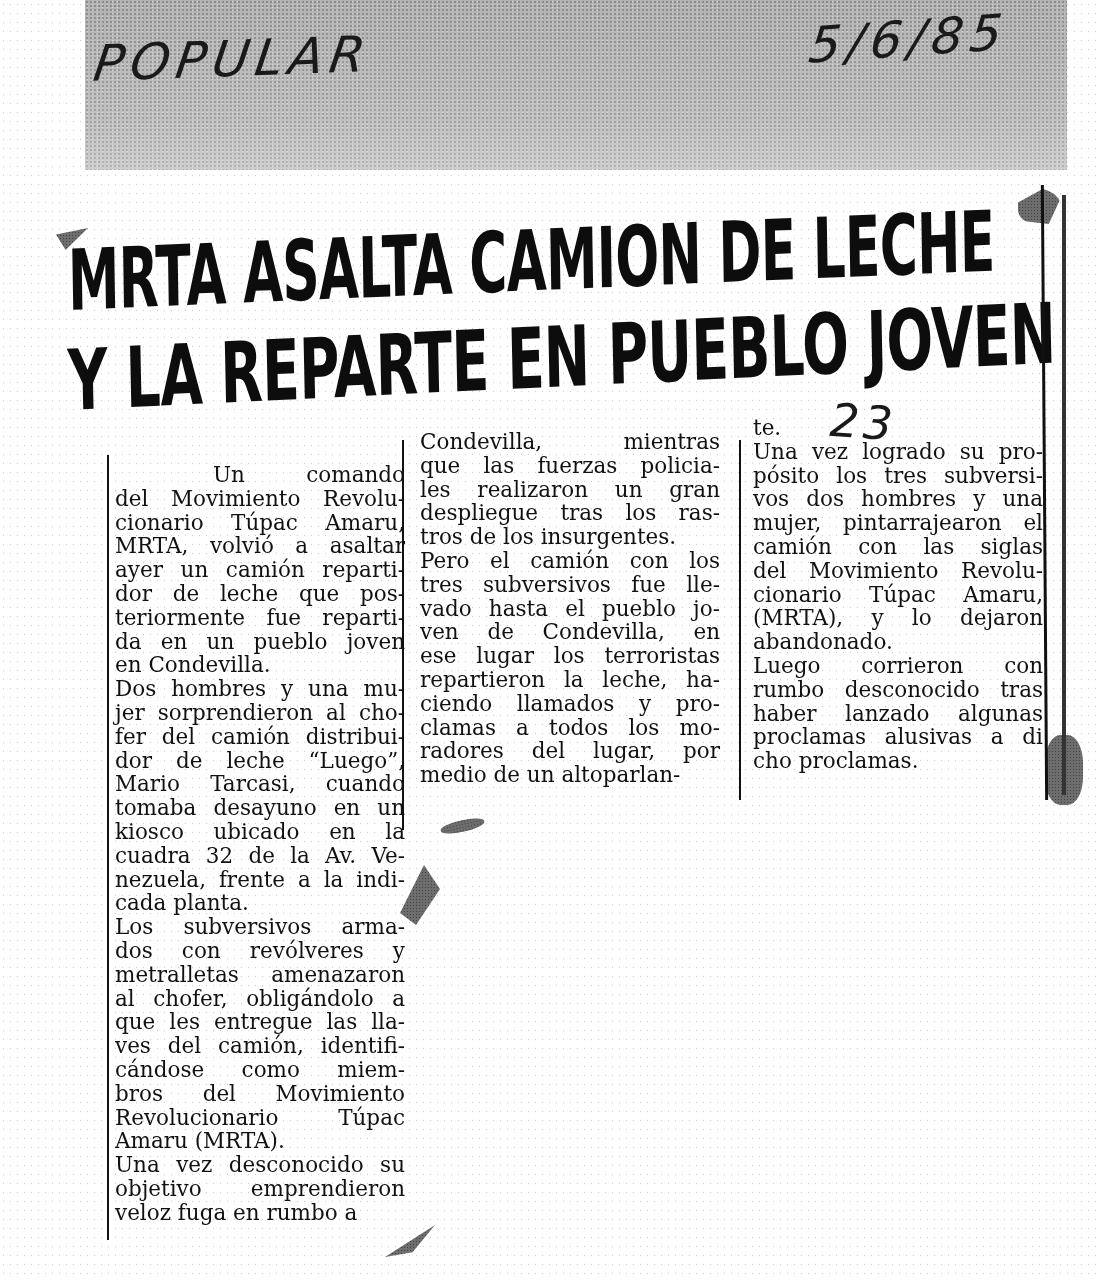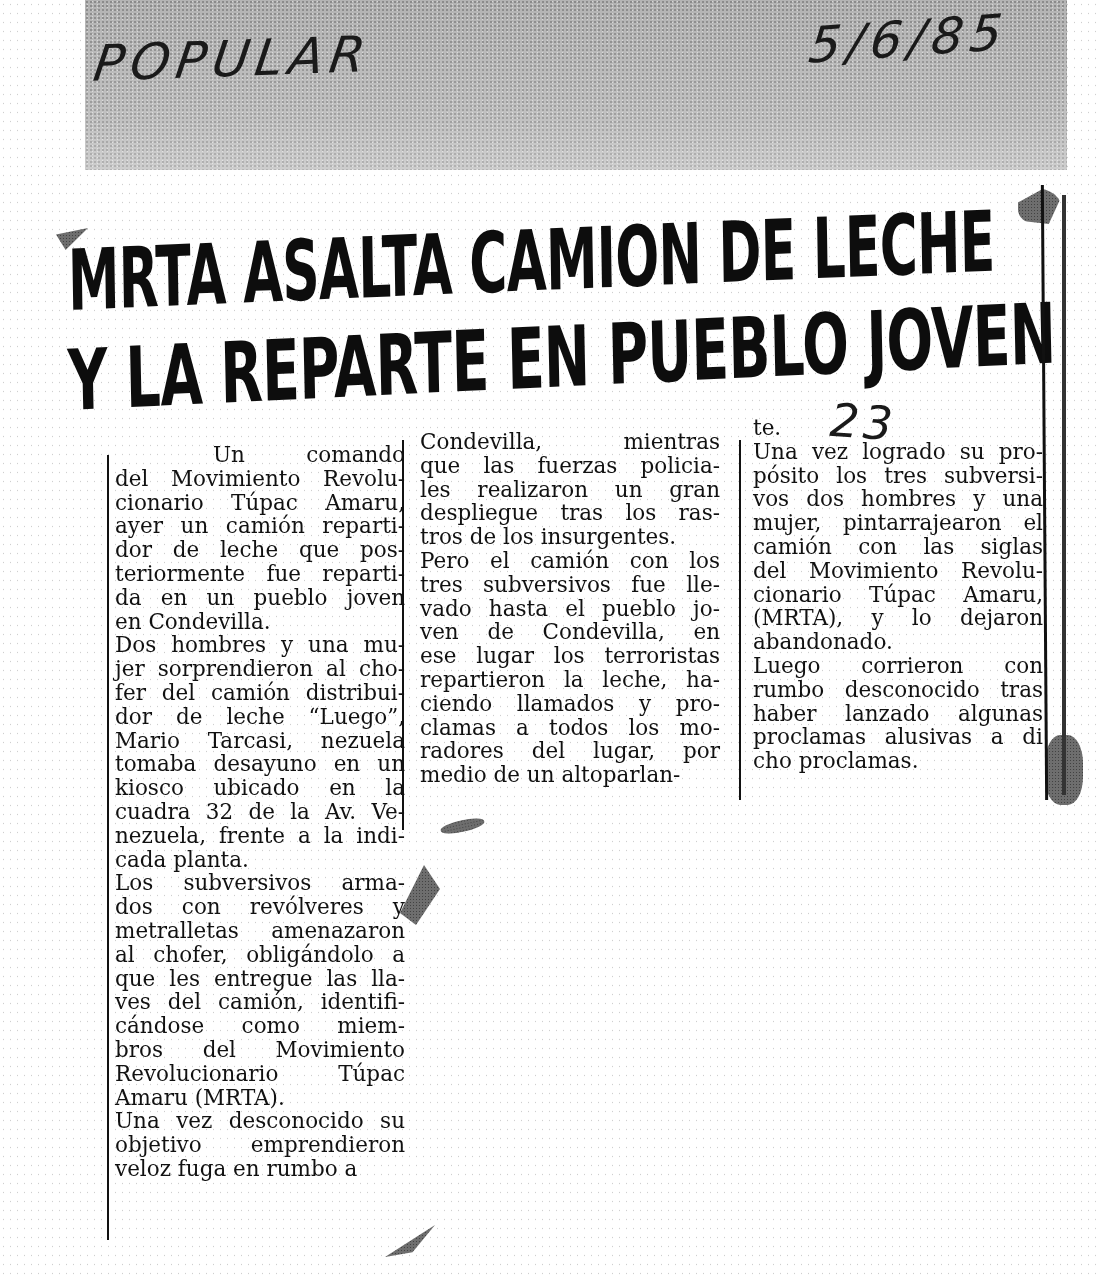--- a/index.html
+++ b/index.html
@@ -56,21 +56,21 @@
 
     .column {
       position: absolute; font-size: 21.5px; line-height: 23.8px;
       text-align: justify; color: #111;
     }
     .column .line { display: block; text-align: justify; text-align-last: justify; white-space: nowrap; }
     .column .line.last { text-align-last: left; }
     .col1 { left: 115px; top: 443px; width: 290px; }
     .col2 { left: 420px; top: 430px; width: 300px; }
     .col3 { left: 753px; top: 416px; width: 290px; }
-    .col1 .dropcap-line { padding-left: 98px; }
+    .col1 .dropcap-line { padding-left: 98px; margin-top: 20px; }
 
     .smudge {
       position: absolute; background: #555;
       background-image: radial-gradient(#222 0.8px, transparent 1px);
       background-size: 3px 3px; opacity: 0.85;
     }
     .smudge.s1 { left: 56px; top: 228px; width: 32px; height: 22px; clip-path: polygon(0 30%, 100% 0, 30% 100%); }
     .smudge.s2 { left: 1018px; top: 188px; width: 44px; height: 36px; border-radius: 40% 60% 20% 40%; clip-path: polygon(0 40%, 60% 0, 100% 20%, 70% 100%, 0 90%); }
     .smudge.s3 { left: 385px; top: 1225px; width: 50px; height: 32px; clip-path: polygon(100% 0, 0 100%, 55% 85%); }
     .smudge.s4 { left: 400px; top: 865px; width: 40px; height: 60px; clip-path: polygon(60% 0, 100% 40%, 40% 100%, 0 80%); }
@@ -101,30 +101,31 @@
 <div class="rule outer-right"></div>
 <div class="rule outer-right-2"></div>
 <div class="rule col-left"></div>
 <div class="rule col-mid1"></div>
 <div class="rule col-mid2"></div>
 
 <div class="column col1">
     <span class="line dropcap-line">Un comando</span>
     <span class="line">del Movimiento Revolu-</span>
     <span class="line">cionario Túpac Amaru,</span>
+    <span class="line">MRTA, volvió a asaltar</span>
     <span class="line">ayer un camión reparti-</span>
     <span class="line">dor de leche que pos-</span>
     <span class="line">teriormente fue reparti-</span>
     <span class="line">da en un pueblo joven</span>
     <span class="line last">en Condevilla.</span>
     <span class="line">Dos hombres y una mu-</span>
     <span class="line">jer sorprendieron al cho-</span>
     <span class="line">fer del camión distribui-</span>
     <span class="line">dor de leche “Luego”,</span>
-    <span class="line">Mario Tarcasi, nezuela</span>
+    <span class="line">Mario Tarcasi, cuando</span>
     <span class="line">tomaba desayuno en un</span>
     <span class="line">kiosco ubicado en la</span>
     <span class="line">cuadra 32 de la Av. Ve-</span>
     <span class="line">nezuela, frente a la indi-</span>
     <span class="line last">cada planta.</span>
     <span class="line">Los subversivos arma-</span>
     <span class="line">dos con revólveres y</span>
     <span class="line">metralletas amenazaron</span>
     <span class="line">al chofer, obligándolo a</span>
     <span class="line">que les entregue las lla-</span>

